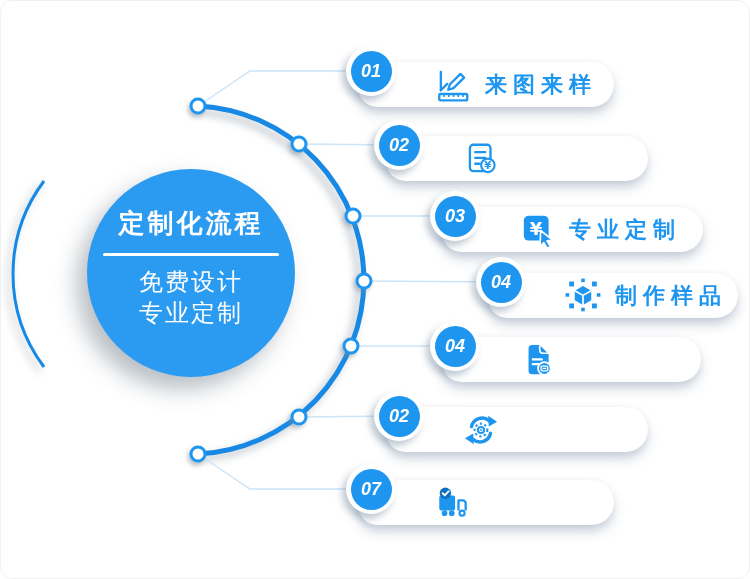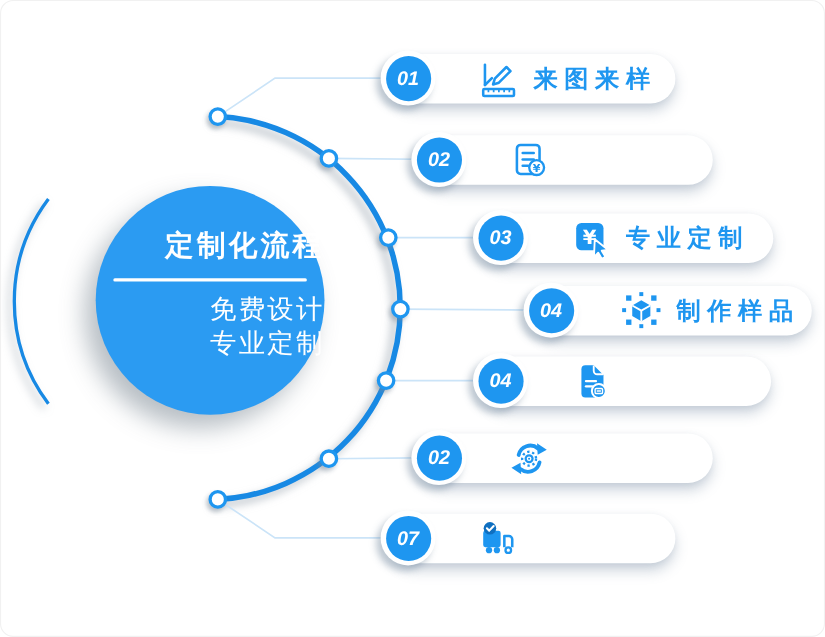--- a/index.html
+++ b/index.html
@@ -12,29 +12,29 @@
   .as{fill:none;stroke:var(--arc-stroke,#1789E4);}
   .main-arc{stroke-width:5;filter:drop-shadow(-5px 5px 4px rgba(120,135,150,.55));}
   .left-arc{stroke-width:3;filter:drop-shadow(-4px 4px 4px rgba(120,135,150,.5));}
   .connectors line,.connectors polyline{fill:none;stroke:var(--connector,#CBE4F8);stroke-width:1.5;}
   .nodes circle{fill:#fff;stroke:var(--primary,#1E96F0);stroke-width:3;filter:drop-shadow(-2px 3px 2px rgba(120,135,150,.45));}
 
   .center-circle{
     position:absolute;left:86px;top:168px;width:208px;height:208px;border-radius:50%;
     background:var(--center-circle,#2B9BF2);
     box-shadow:-10px 12px 22px rgba(95,110,125,.45);
-    color:#fff;text-align:right;z-index:2;
+    color:#fff;text-align:center;z-index:2;
   }
   .cc-title{margin-top:37px;font-size:26px;font-weight:bold;letter-spacing:3px;}
   .cc-divider{width:176px;height:3px;background:#fff;margin:12px auto 10px;border-radius:2px;}
   .cc-sub{font-size:24px;font-weight:normal;letter-spacing:2px;line-height:31px;}
 
   .step{position:absolute;width:50px;height:50px;z-index:3;}
   .pill{
-    position:absolute;left:12px;top:3px;height:45px;box-sizing:border-box;
+    position:absolute;left:12px;top:16px;height:45px;box-sizing:border-box;
     background:#fff;border-radius:20px 23px 23px 20px;
     box-shadow:0 7px 12px rgba(110,132,155,.32),-2px 2px 6px rgba(110,132,155,.16);
     display:flex;align-items:center;padding-left:76px;gap:13px;z-index:1;
   }
   .ring{
     position:absolute;left:0;top:0;width:50px;height:50px;border-radius:50%;background:#fff;
     box-shadow:-4px 5px 7px rgba(110,132,155,.45);z-index:2;
   }
   .num{
     position:absolute;left:4.5px;top:4.5px;width:41px;height:41px;border-radius:50%;

